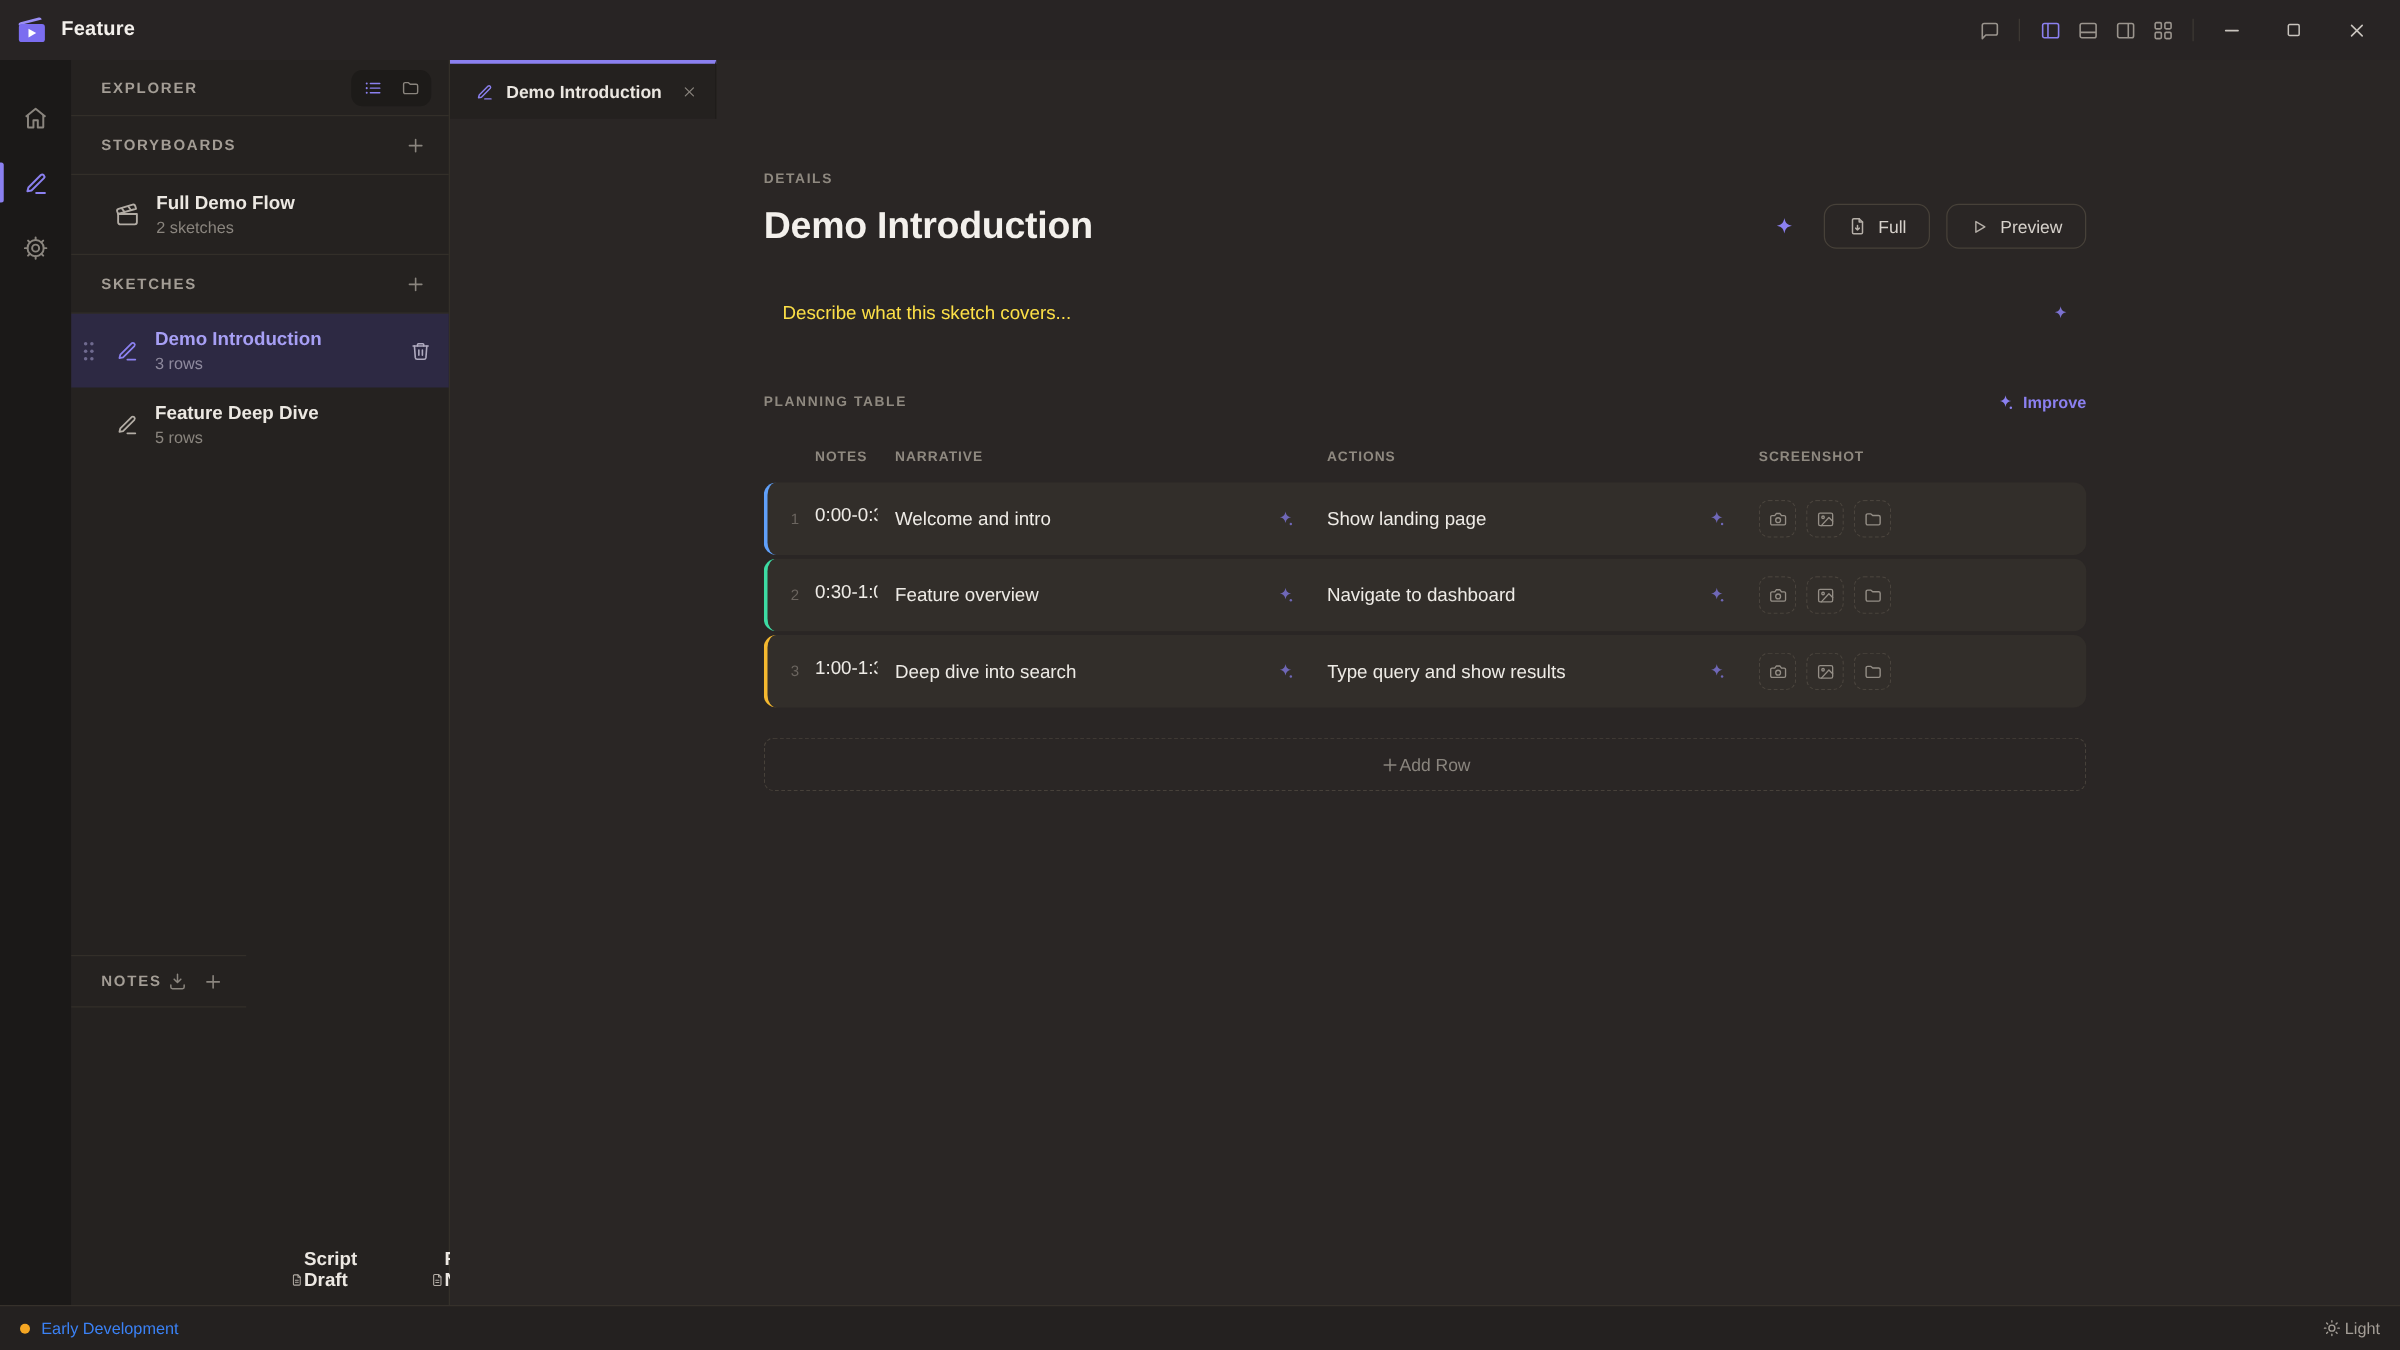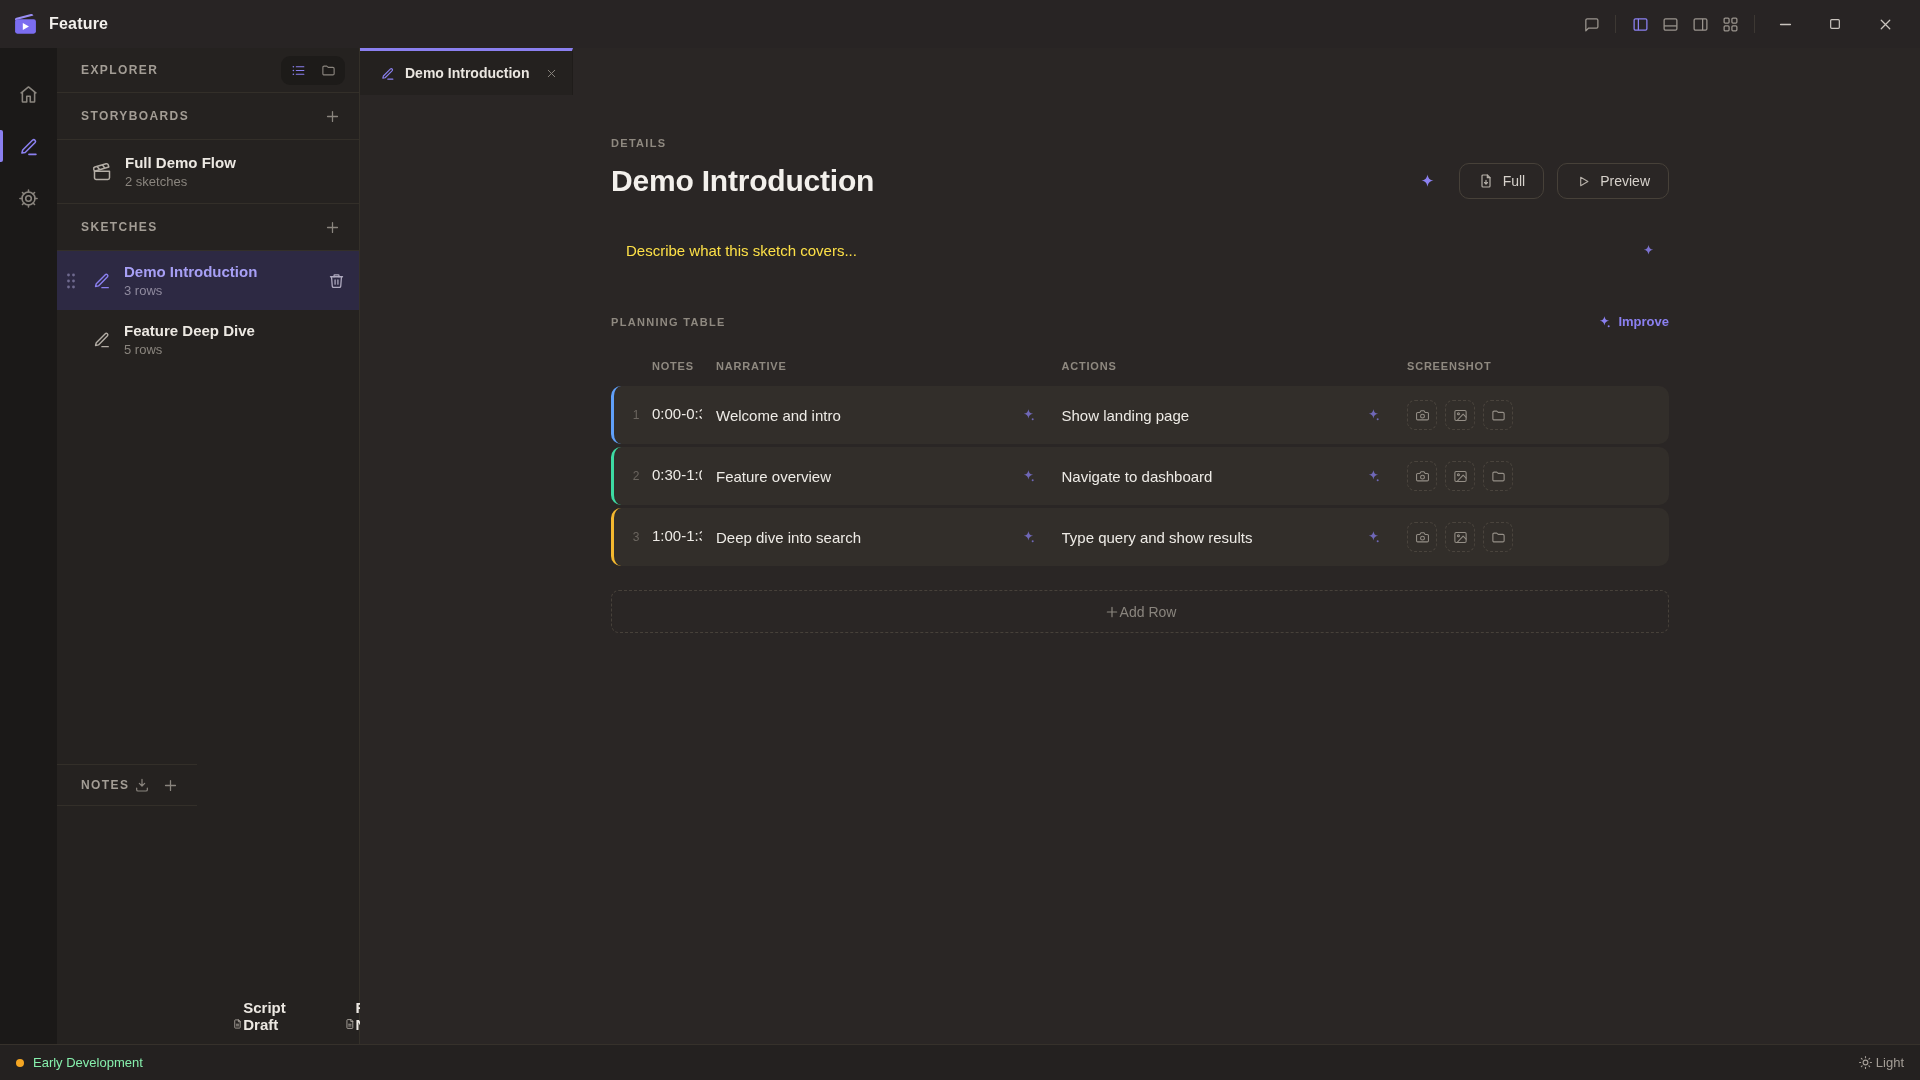--- a/index.html
+++ b/index.html
@@ -98,21 +98,21 @@
   .cell-flex { display:flex; align-items:center; justify-content:space-between; padding-right:26px; min-width:0; }
   .cell-text { font-size:15px; font-weight:500; color:#eeebe6; white-space:nowrap; overflow:hidden; }
   .cell-ai { color:#7a72d0; opacity:.85; display:flex; flex:0 0 auto; cursor:pointer; }
   .shot-cell { display:flex; gap:8px; }
   .shot-btn { width:30px; height:30px; border:1px dashed #4a443d; border-radius:8px; display:flex; align-items:center; justify-content:center; color:#948e86; cursor:pointer; }
   .add-row { margin-top:24px; height:43px; border:1px dashed #47413a; border-radius:8px; display:flex; align-items:center; justify-content:center; gap:0; color:#8a857e; font-size:14px; cursor:pointer; }
 
   
   .statusbar { height:36px; background:#242120; border-top:1px solid #36312b; display:flex; align-items:center; padding:0 16px; flex:0 0 auto; }
   .status-dot { width:8px; height:8px; border-radius:50%; background:#f5a623; margin-right:9px; }
-  .status-text { font-size:13px; color:#86efac; }
+  .status-text { font-size:13px; color:#3b82f6; }
   .theme-toggle { margin-left:auto; display:flex; align-items:center; gap:3px; color:#a49e97; cursor:pointer; }
   .theme-label { font-size:13px; }
 </style>
 </head>
 <body>
 
 <svg width="0" height="0" style="position:absolute">
   <defs>
     <symbol id="i-search" viewBox="0 0 24 24">
         <g fill="none" stroke="currentColor" stroke-width="1.8" stroke-linecap="round">

